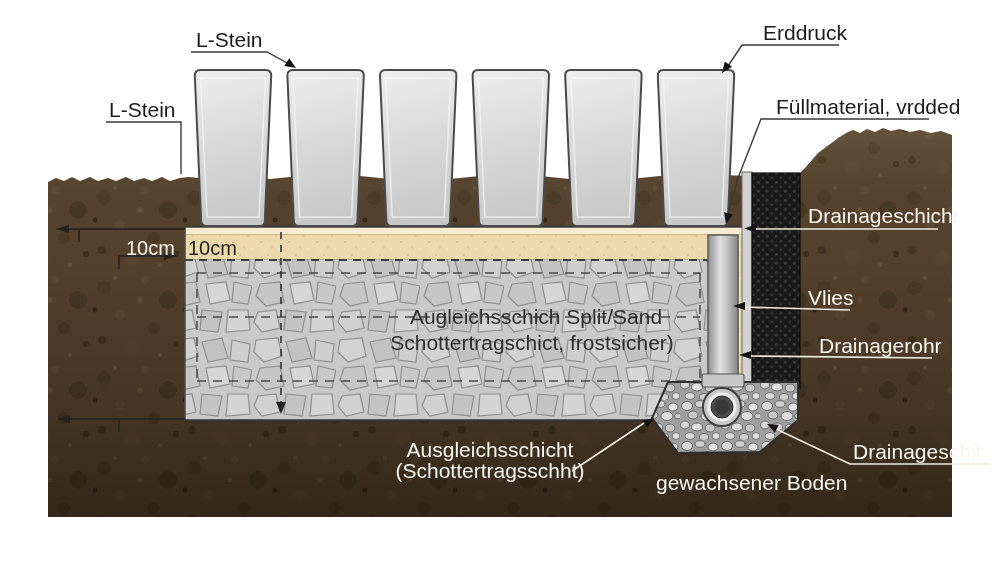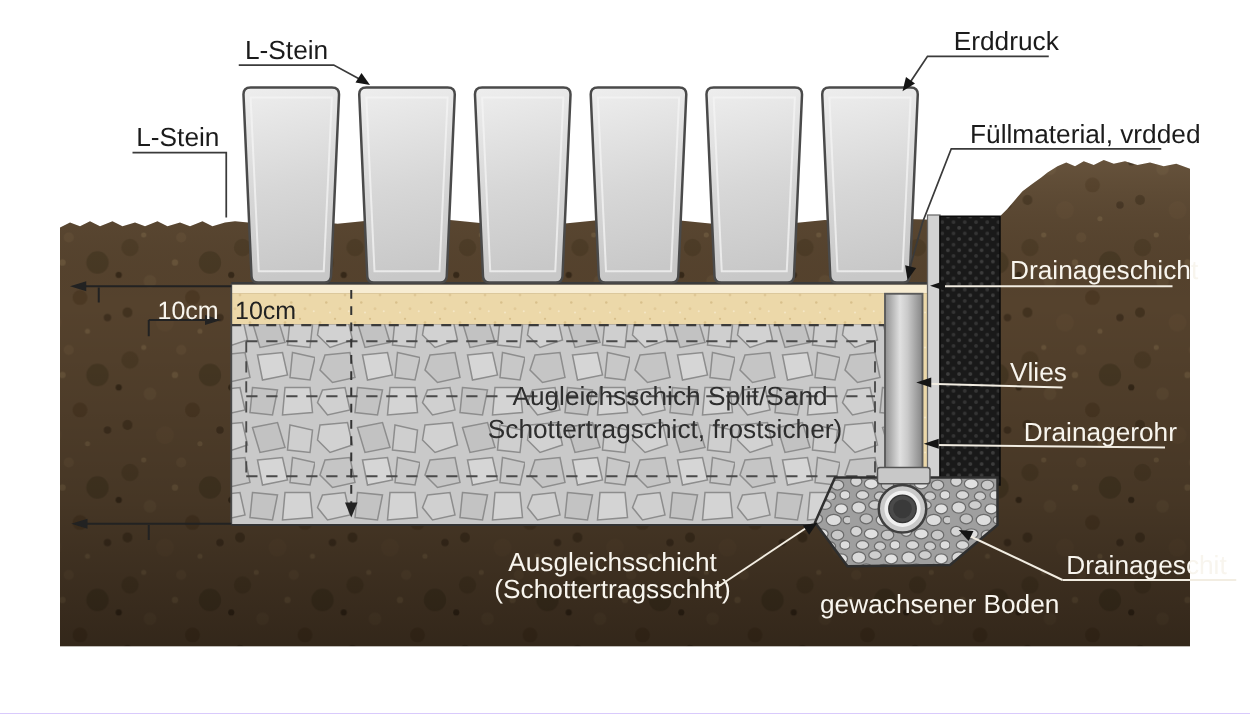--- a/index.html
+++ b/index.html
@@ -1,16 +1,16 @@
 <!DOCTYPE html>
 <html><head>
 <meta charset="utf-8">
 <style>
   html,body{margin:0;padding:0;background:#ffffff;}
-  .stage{width:1000px;height:571px;position:relative;background:#8b5cf6;overflow:hidden;}
+  .stage{width:1000px;height:571px;position:relative;background:#bef264;overflow:hidden;}
   svg text{font-family:"Liberation Sans","DejaVu Sans",sans-serif;}
   .lbl-dark{fill:#1b1b1b;font-size:21px;}
   .lbl-light{fill:#f8f5ee;font-size:21px;}
   .lbl-mid{fill:#2e2e2e;font-size:21px;}
   .dim-txt-light{fill:#f8f5ee;font-size:20px;}
   .dim-txt-dark{fill:#222;font-size:20px;}
   .leader-dark{stroke:#3a3a3a;stroke-width:1.4;fill:none;}
   .leader-light{stroke:#f2ede2;stroke-width:1.6;fill:none;}
   .arrow-dark{fill:#151515;stroke:none;}
   .dimline{stroke:#222;stroke-width:1.6;fill:none;}

